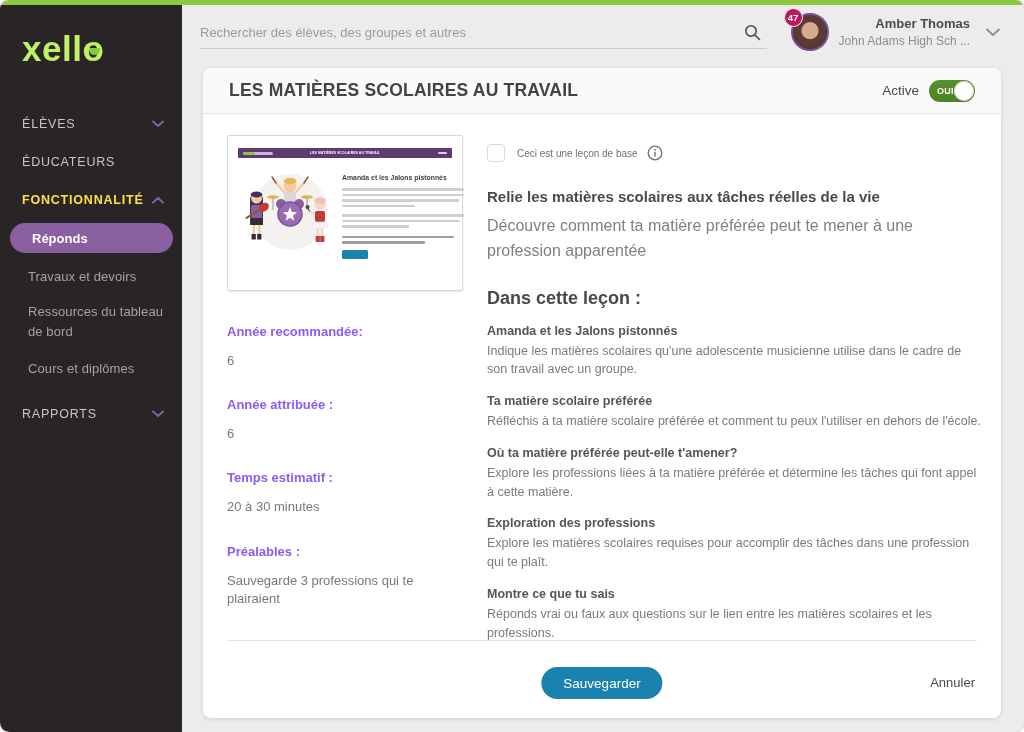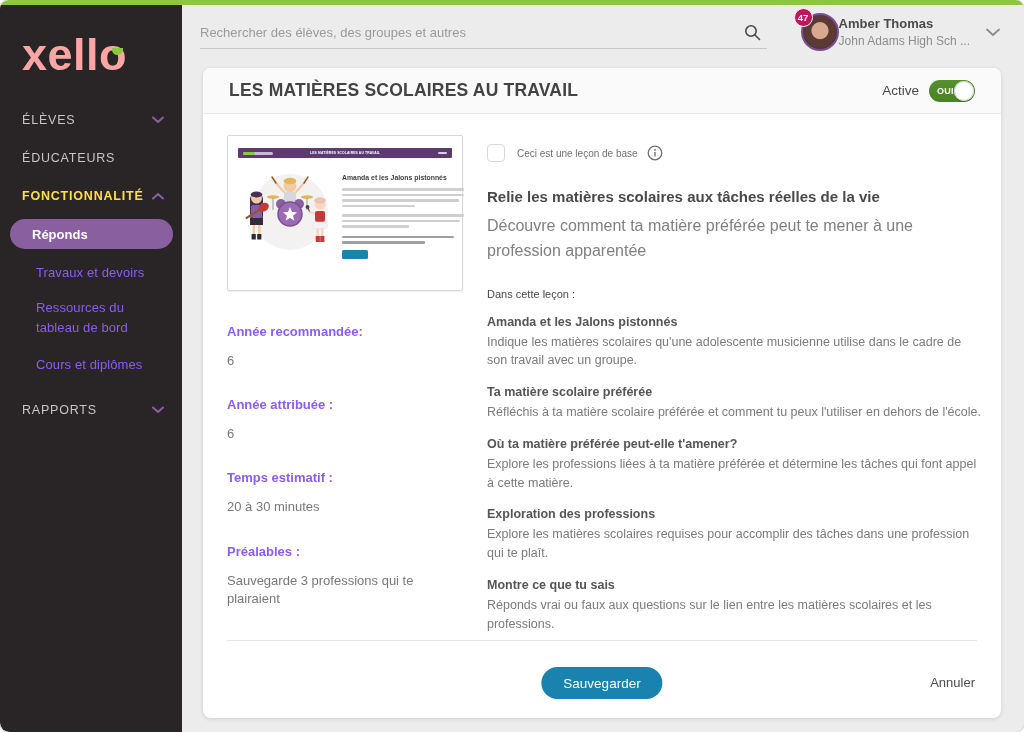--- a/index.html
+++ b/index.html
@@ -2,45 +2,45 @@
 <html><head>
 <meta charset="utf-8">
 <style>
   * { margin:0; padding:0; box-sizing:border-box; }
   body { background:#ffffff; font-family:"Liberation Sans", sans-serif; width:1024px; height:732px; overflow:hidden; }
   .window { position:relative; width:1024px; height:732px; background:#edecec; border-radius:9px; overflow:hidden; box-shadow:0 0 0 1px #dcdcdc; }
   .green-bar { position:absolute; top:0; left:0; right:0; height:5px; background:#8dc63f; z-index:6; }
 
   
   .sidebar { position:absolute; left:0; top:5px; bottom:0; width:182px; background:#292425; border-radius:0 0 0 9px; z-index:5; }
-  .logo { position:relative; display:inline-block; margin:24px 0 0 22px; font-size:45px; font-weight:700; color:#fca5a5; letter-spacing:0.5px; }
+  .logo { position:relative; display:inline-block; margin:24px 0 16px 22px; font-size:35px; font-weight:700; color:#bef264; letter-spacing:0.5px; }
   .logo::after { content:""; position:absolute; right:4px; top:19px; width:11px; height:7px; background:#8dc63f; border-radius:0 0 10px 10px; }
   .nav { margin-top:20px; }
   .nav-item { display:flex; justify-content:space-between; align-items:center; height:38px; padding:0 18px 0 22px; color:#c9c5c6; font-size:12.5px; letter-spacing:0.8px; cursor:pointer; }
   .nav-item.bold { color:#fde047; font-weight:700; }
-  .nav-sub { font-size:13px; letter-spacing:0.1px; color:#8b5cf6; padding:0 18px 0 36px; cursor:pointer; }
+  .nav-sub { font-size:13px; letter-spacing:0.1px; color:#a3a3a3; padding:0 18px 0 28px; cursor:pointer; }
   .nav-pill { margin:4px 9px 8px 10px; height:30px; border-radius:15px; background:#8a5fa0; color:#fff; font-weight:700; font-size:13px; display:flex; align-items:center; padding-left:22px; cursor:pointer; }
   .nav-sub.one { height:30px; display:flex; align-items:center; margin-bottom:6px; }
   .nav-sub.two { line-height:20px; padding-top:5px; padding-bottom:5px; margin-bottom:6px; }
   .nav-item.rapports { margin-top:12px; }
 
   
   .main { position:absolute; left:182px; top:5px; right:0; bottom:0; }
 
   .search-wrap { position:absolute; left:18px; top:12px; width:567px; height:32px; border-bottom:1px solid #c9c9c9; }
   .search-input { width:100%; height:100%; border:0; outline:none; background:transparent; font-size:13px; color:#555; font-family:"Liberation Sans", sans-serif; padding-right:32px; }
   .search-input::placeholder { color:#9b9b9b; }
   .search-icon { position:absolute; right:6px; top:7px; }
 
   .user-chip { position:absolute; right:24px; top:8px; display:flex; align-items:center; cursor:pointer; }
   .avatar-wrap { position:relative; width:38px; height:38px; }
   .avatar { width:38px; height:38px; border-radius:50%; border:2px solid #7a4e9e;
             background: radial-gradient(circle at 50% 46%, #d8a98f 0 8px, #5b3a35 9px 60%, #43292c 100%); }
   .badge { position:absolute; top:-5px; left:-7px; width:19px; height:19px; border-radius:50%; background:#be185d; border:1.5px solid #f2f0f0; color:#fff; font-size:9.5px; font-weight:700; display:flex; align-items:center; justify-content:center; }
-  .user-text { margin-left:0; }
+  .user-text { margin-left:10px;text-align:right; }
   .user-name { font-size:13px; font-weight:700; color:#4b4b4d; }
   .user-school { font-size:12px; color:#8d8d8f; margin-top:3px; }
   .user-caret { margin-left:16px; }
 
   
   .card { position:absolute; left:21px; top:63px; width:798px; height:650px; background:#fff; border-radius:8px; box-shadow:0 1px 4px rgba(0,0,0,0.13); }
   .card-header { height:46px; background:#fbfafa; border-bottom:1px solid #e7e7e7; border-radius:8px 8px 0 0; display:flex; align-items:center; justify-content:space-between; padding:0 26px; }
   .card-title { font-size:17.5px; font-weight:700; color:#434244; letter-spacing:0.2px; }
   .active-wrap { display:flex; align-items:center; gap:10px; }
   .active-label { font-size:13.5px; color:#4a4a4c; }
@@ -70,21 +70,21 @@
   .meta-value { font-size:13px; color:#77787b; line-height:1.4; }
 
   
   .col-right { position:absolute; left:284px; top:76px; width:494px; }
   .chk-row { display:flex; align-items:center; margin-bottom:26px; }
   .checkbox { width:18px; height:18px; border:1.5px solid #d9d9d9; border-radius:4px; background:#fff; cursor:pointer; flex:none; }
   .chk-label { font-size:10px; color:#6f7073; margin-left:12px; }
   .info-icon { margin-left:9px; display:flex; align-items:center; }
   .headline { font-size:15px; font-weight:700; color:#48494b; margin-bottom:9px; }
   .subhead { font-size:16px; color:#7f8083; line-height:1.55; margin-bottom:24px; }
-  .section-title { font-size:11px; font-weight:400; color:#48494b; margin-bottom:15px; }
+  .section-title { font-size:18px; font-weight:700; color:#48494b; margin-bottom:15px; }
   .lesson-item { margin-bottom:15px; }
   .li-title { font-size:12.5px; font-weight:700; color:#545558; margin-bottom:4px; }
   .li-desc { font-size:12.5px; color:#7a7b7e; line-height:1.5; }
 
   
   .card-footer { position:absolute; left:24px; right:24px; top:572px; height:78px; border-top:1px solid #e4e4e4; }
   .save-btn { position:absolute; left:50%; transform:translateX(-50%); top:26px; height:32px; padding:0 22px; background:#1982ae; border:0; border-radius:16px; color:#fff; font-size:13.5px; font-family:"Liberation Sans", sans-serif; cursor:pointer; }
   .cancel-link { position:absolute; right:2px; top:34px; font-size:13px; color:#4c4c4e; cursor:pointer; }
 </style>
 </head>

